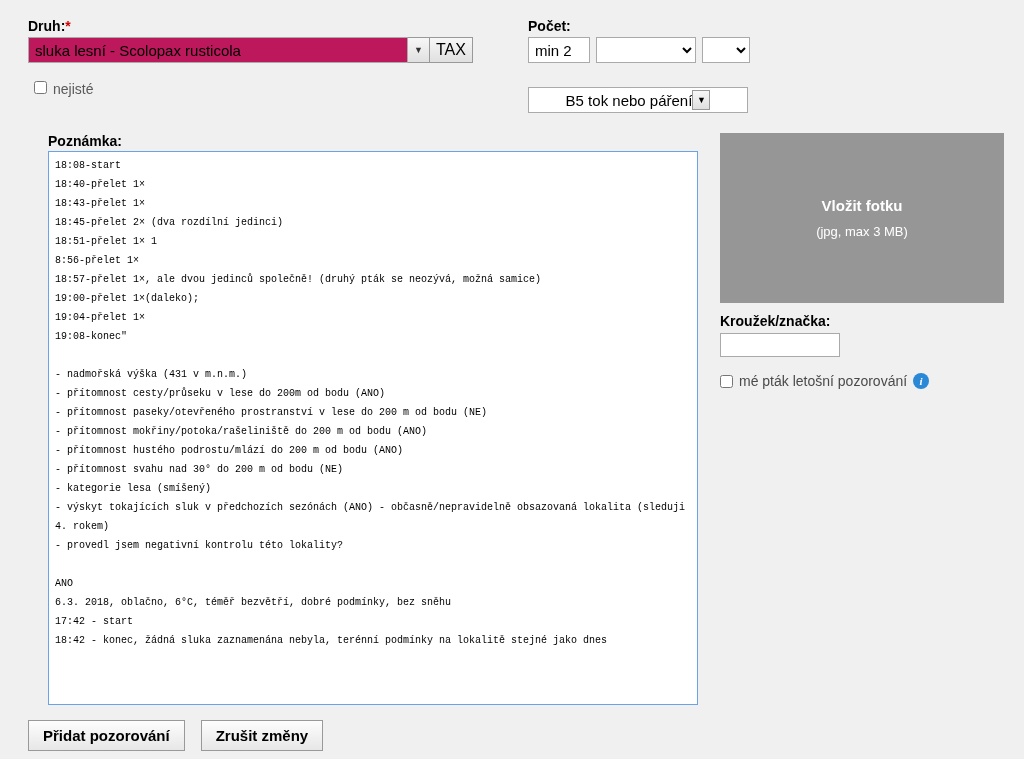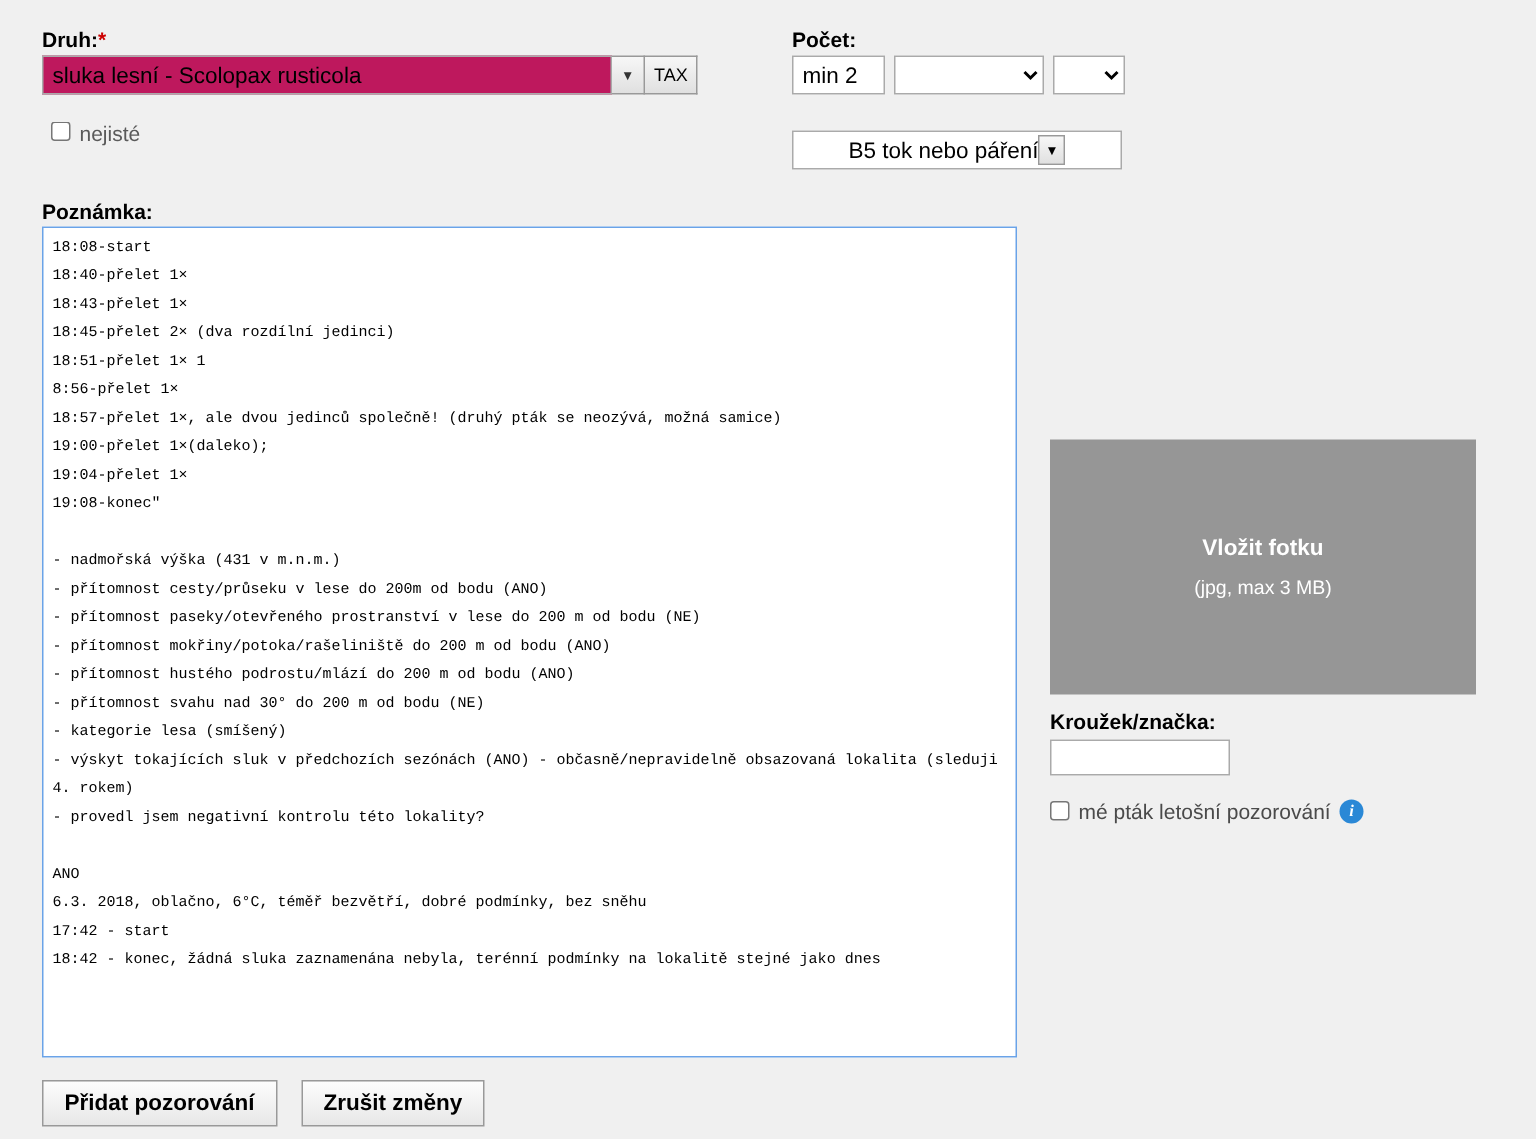--- a/index.html
+++ b/index.html
@@ -49,21 +49,21 @@
       justify-content: center;
       font-size: 9px;
       color: #333;
     }
     .tax-btn {
       height: 26px;
       padding: 0 6px;
       border: 1px solid #999;
       border-left: none;
       background: linear-gradient(#f7f7f7,#e0e0e0);
-      font-size: 12px;
+      font-size: 16px;
       text-align: right;
     }
     .ne-jiste {
       margin-top: 18px;
       display: flex;
       align-items: flex-start;
       gap: 6px;
       color: #5a5a5a;
       font-size: 14px;
       padding-left: 6px;
@@ -100,21 +100,22 @@
       display:inline-flex; align-items:center; justify-content:center;
       width:18px; height:20px;
       border:1px solid #999;
       background: linear-gradient(#f7f7f7,#e0e0e0);
       font-size:9px;
     }
     .main-row {
       display: flex;
       gap: 22px;
       margin-top: 20px;
-      align-items: center;
+      align-items: flex-start;
+      margin-left: 20px;
     }
     .left-col { flex: 0 0 650px; }
     .textarea {
       width: 650px;
       height: 554px;
       border: 1px solid #6aa3e8;
       font-family: 'Courier New', monospace;
       font-size: 10px;
       line-height: 19px;
       padding: 4px 6px;

